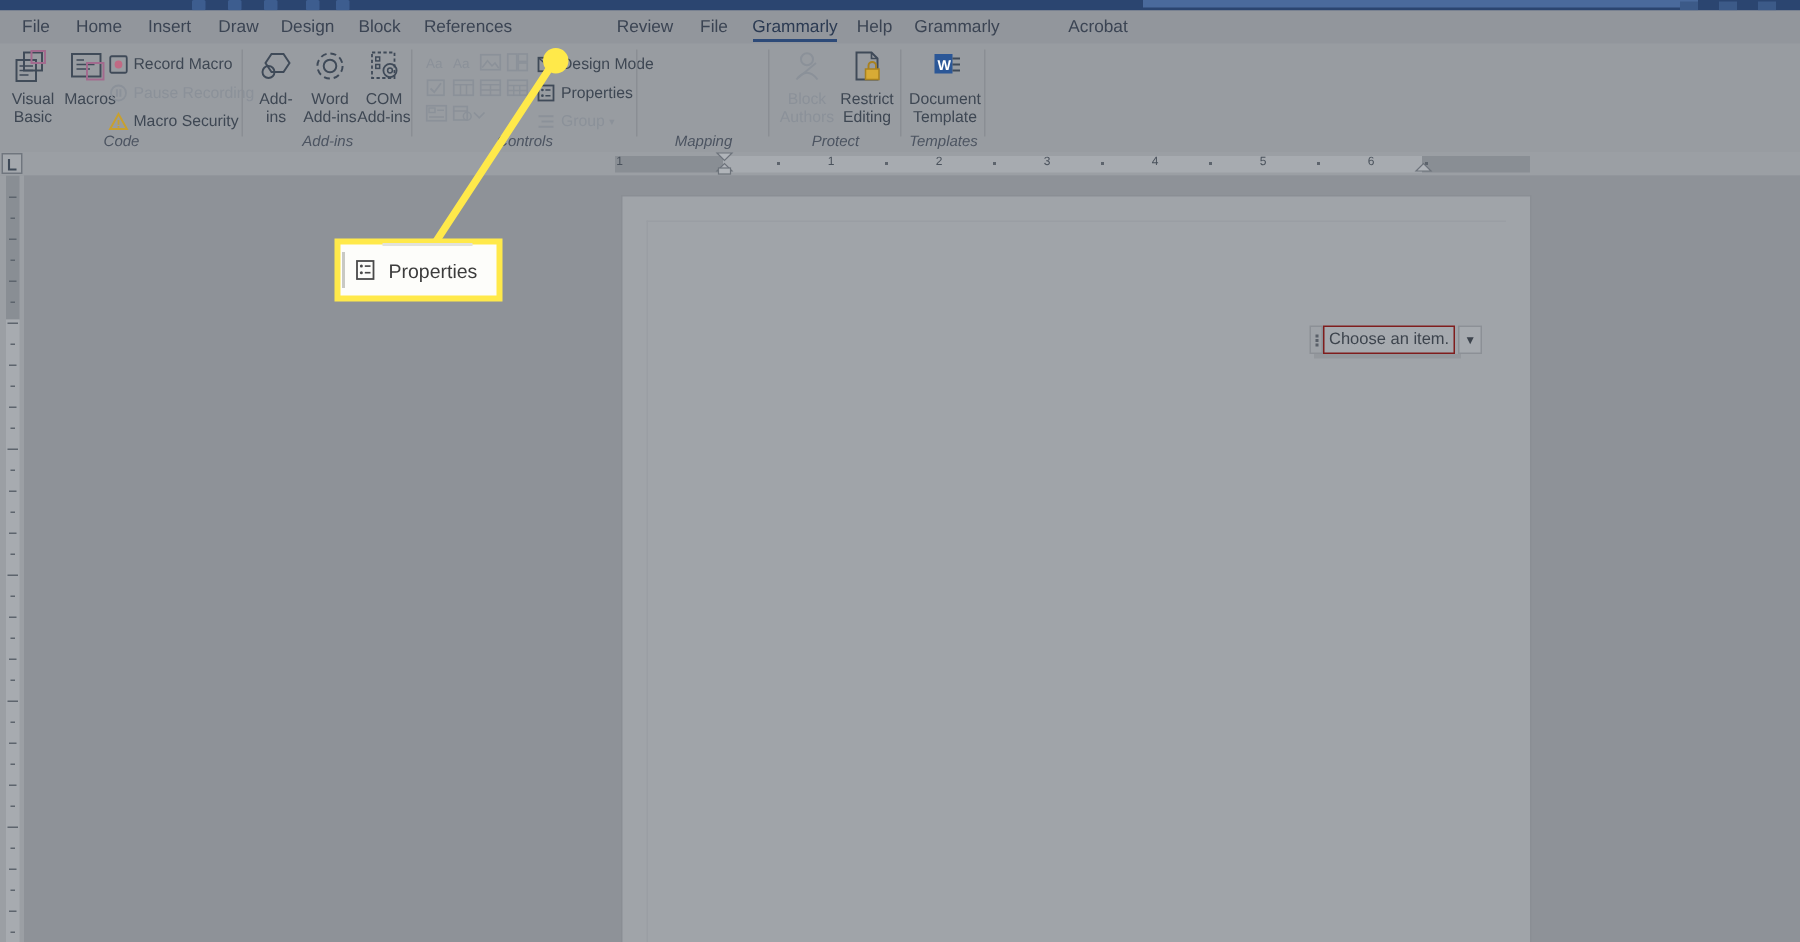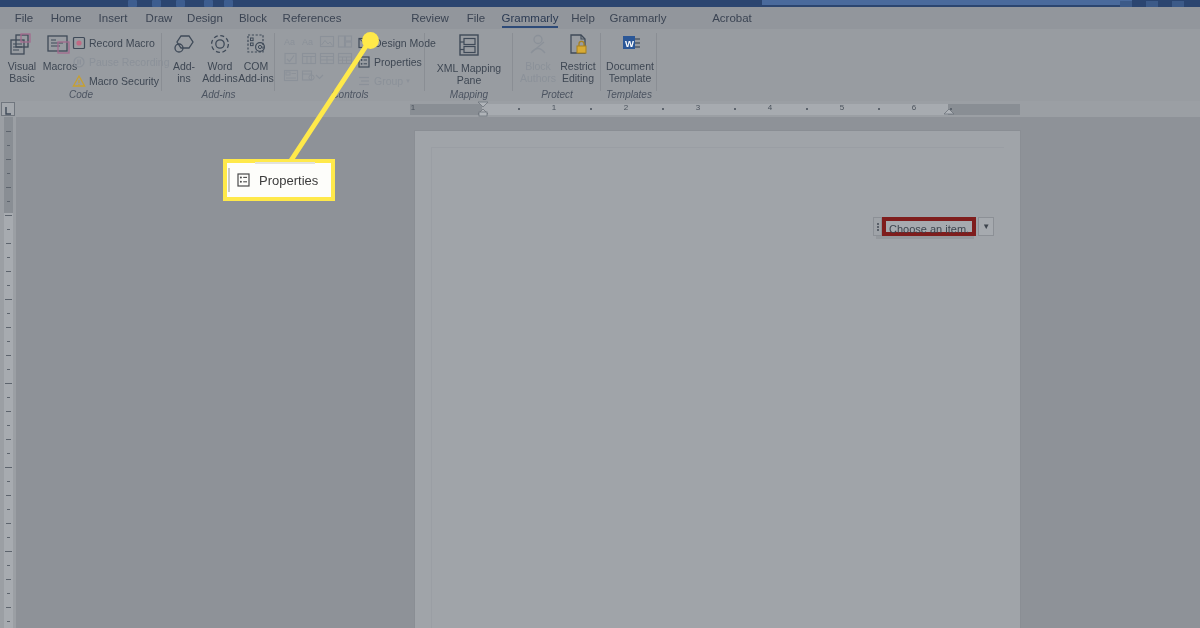--- a/index.html
+++ b/index.html
@@ -224,21 +224,21 @@
     border: 1px solid #8c9096;
     display: flex; flex-direction: column;
     align-items: center; justify-content: center;
     gap: 1px;
   }
   .cc-handle i {
     display: block; width: 2px; height: 2px;
     background: #5a6069;
   }
   .cc-box {
-    border: 4px solid #7f1d1d;
+    border: 1px solid #7f1d1d;
     background: #a6aaaf;
     padding: 0 3px;
     font-size: 11px;
     line-height: 17px;
     color: #3d444d;
     white-space: nowrap;
   }
   .cc-drop {
     width: 16px;
     margin-left: 2px;
@@ -548,31 +548,20 @@
         </span>
         <span>Group</span>
         <span style="margin-left:3px;font-size:7px;color:#8b9199;">▾</span>
       </div>
 
       <div class="glabel">Controls</div>
       <div class="gsep"></div>
     </div>
 
     <div class="rgroup" style="left:425px;width:88px;">
-      <div class="bigbtn" style="left:10px;top:4px;width:68px;">
-        <svg class="ico" width="30" height="28" viewBox="0 0 30 28">
-          <rect x="6" y="2" width="18" height="20" fill="none" stroke="#3f4a58" stroke-width="1.4"></rect>
-          <rect x="10" y="5.5" width="11" height="6" fill="none" stroke="#3f4a58" stroke-width="1.2"></rect>
-          <rect x="10" y="13.5" width="11" height="6" fill="none" stroke="#3f4a58" stroke-width="1.2"></rect>
-          <line x1="6" y1="9" x2="10" y2="9" stroke="#3f4a58" stroke-width="1.2"></line>
-          <line x1="6" y1="16.5" x2="10" y2="16.5" stroke="#3f4a58" stroke-width="1.2"></line>
-        </svg>
-        <div class="blabel">XML Mapping</div>
-        <div class="blabel">Pane</div>
-      </div>
       <div class="glabel">Mapping</div>
       <div class="gsep"></div>
     </div>
 
     <div class="rgroup" style="left:513px;width:88px;">
       <div class="bigbtn dim" style="left:4px;top:4px;width:42px;">
         <svg class="ico" width="28" height="26" viewBox="0 0 28 26">
           <circle cx="14" cy="6.5" r="4" fill="none" stroke="#8b9199" stroke-width="1.3"></circle>
           <path d="M7 20 Q14 11 21 20" fill="none" stroke="#8b9199" stroke-width="1.3"></path>
           <line x1="8" y1="19" x2="20" y2="9" stroke="#8b9199" stroke-width="1.2"></line>

